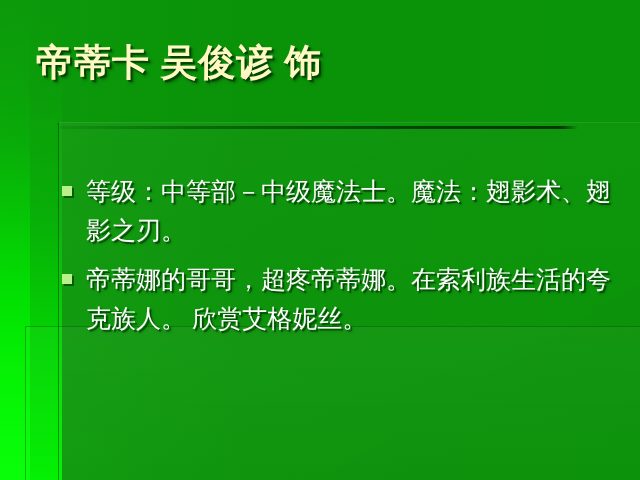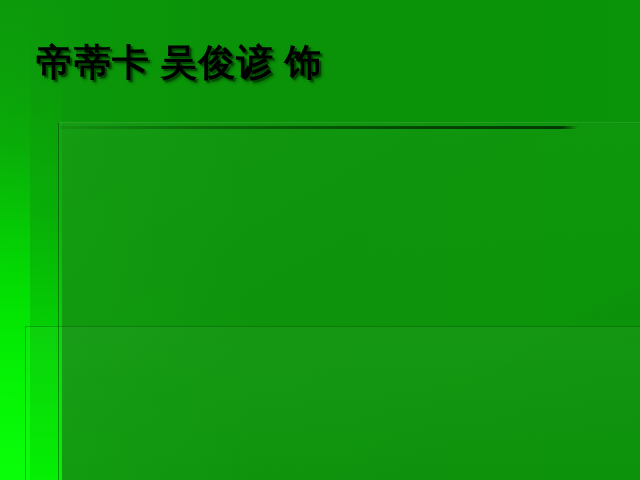--- a/index.html
+++ b/index.html
@@ -92,21 +92,21 @@
     left: 36px; top: 36px;
     width: 560px; height: 62px;
   }
   .title-text {
     margin: 0;
     font-family: "Liberation Serif", "DejaVu Serif", serif;
     font-weight: bold;
     font-size: 37px;
     line-height: 54px;
     letter-spacing: 1px;
-    color: #000000;
+    color: #fef9c3;
     text-shadow:
       2px 2px 0 rgba(0,40,0,0.55),
       3px 3px 3px rgba(0,30,0,0.45);
     white-space: nowrap;
   }
 
   
   .title-divider {
     position: absolute;
     left: 60px; top: 126px;
@@ -161,14 +161,27 @@
 
   <div class="panel-lower"></div>
   <div class="panel-main"></div>
 
   <div class="title-block">
     <h1 class="title-text">帝蒂卡 吴俊谚 饰</h1>
   </div>
 
   <div class="title-divider"></div>
 
+  <div class="body-block">
+
+    <div class="bullet-row">
+      <span class="bullet-marker"></span>
+      <span class="bullet-text">等级：中等部－中级魔法士。魔法：翅影术、翅影之刃。</span>
+    </div>
+
+    <div class="bullet-row">
+      <span class="bullet-marker"></span>
+      <span class="bullet-text">帝蒂娜的哥哥，超疼帝蒂娜。在索利族生活的夸克族人。 欣赏艾格妮丝。</span>
+    </div>
+
+  </div>
 
 </div>
 
 </body></html>

